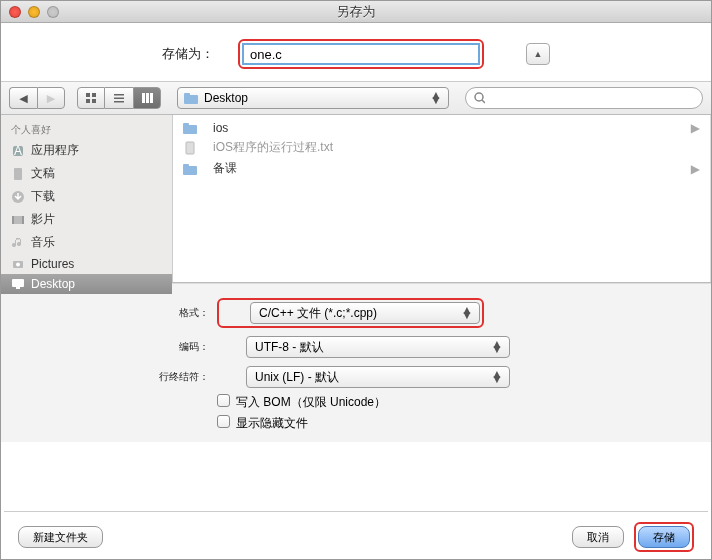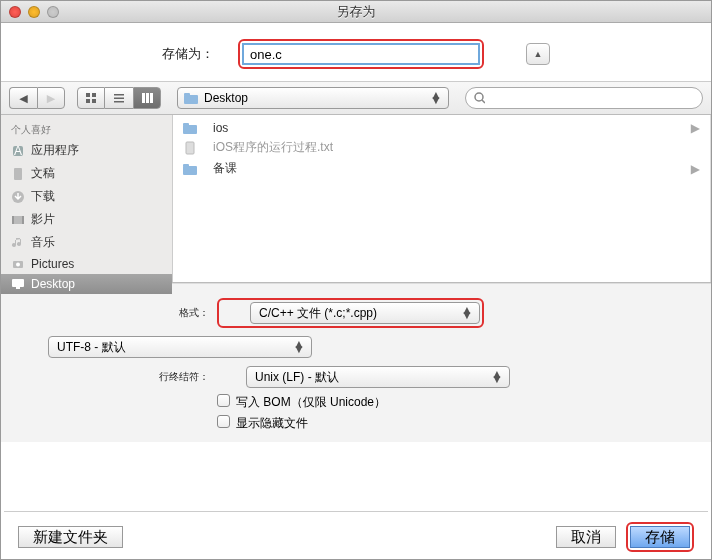--- a/index.html
+++ b/index.html
@@ -52,21 +52,21 @@
 .opt-row { display: flex; align-items: center; padding: 4px 0; gap: 8px; }
 .opt-label { width: 190px; text-align: right; font-size: 10px; color: #222; }
 .opt-dd { height: 22px; border: 1px solid #999; border-radius: 4px; background: linear-gradient(#fff,#eaeaea); display: flex; align-items: center; padding: 0 8px; cursor: pointer; position: relative; font-size: 12px; margin-left: 29px; }
 .opt-dd.small { width: 230px; }
 .opt-dd.wide { width: 264px; }
 .opt-dd .dd-arrows { position: absolute; right: 6px; }
 .chk-row { display: flex; align-items: flex-start; gap: 6px; padding: 2px 0 2px 198px; font-size: 12px; }
 .chk { width: 13px; height: 13px; border: 1px solid #888; border-radius: 3px; background: linear-gradient(#fff,#eee); cursor: pointer; }
 
 .footer { position: absolute; bottom: 8px; left: 0; right: 0; padding: 0 14px; display: flex; align-items: center; border-top: 1px solid #ccc; padding-top: 10px; margin: 0 4px; }
-.btn { height: 22px; padding: 0 14px; border: 1px solid #999; border-radius: 0; background: linear-gradient(#fff,#e6e6e6); font-size: 15px; cursor: pointer; }
+.btn { height: 22px; padding: 0 14px; border: 1px solid #999; border-radius: 8px; background: linear-gradient(#fff,#e6e6e6); font-size: 11px; cursor: pointer; }
 .btn.primary { background: linear-gradient(#bcd9ff,#6fa8ef); border-color: #4a7dc0; }
 .footer-right { margin-left: auto; display: flex; gap: 10px; align-items: center; }
 
 .dd-arrows { display:inline-flex; flex-direction:column; line-height:5px; font-size:8px; color:#555; }
 .tri-up::before { content:"▲"; }
 .tri-down::before { content:"▼"; }
 
 svg { display: block; }
 </style>
 </head>
@@ -233,20 +233,21 @@
         <div class="opt-dd small">
           <span>C/C++ 文件 (*.c;*.cpp)</span>
           <span class="dd-arrows">
               <span class="tri-up"></span>
               <span class="tri-down"></span>
             </span>
         </div>
       </span>
     </div>
     <div class="opt-row">
+      <div class="opt-label">编码：</div>
       <div class="opt-dd wide">
         <span>UTF-8 - 默认</span>
         <span class="dd-arrows">
             <span class="tri-up"></span>
             <span class="tri-down"></span>
           </span>
       </div>
     </div>
     <div class="opt-row">
       <div class="opt-label">行终结符：</div>

